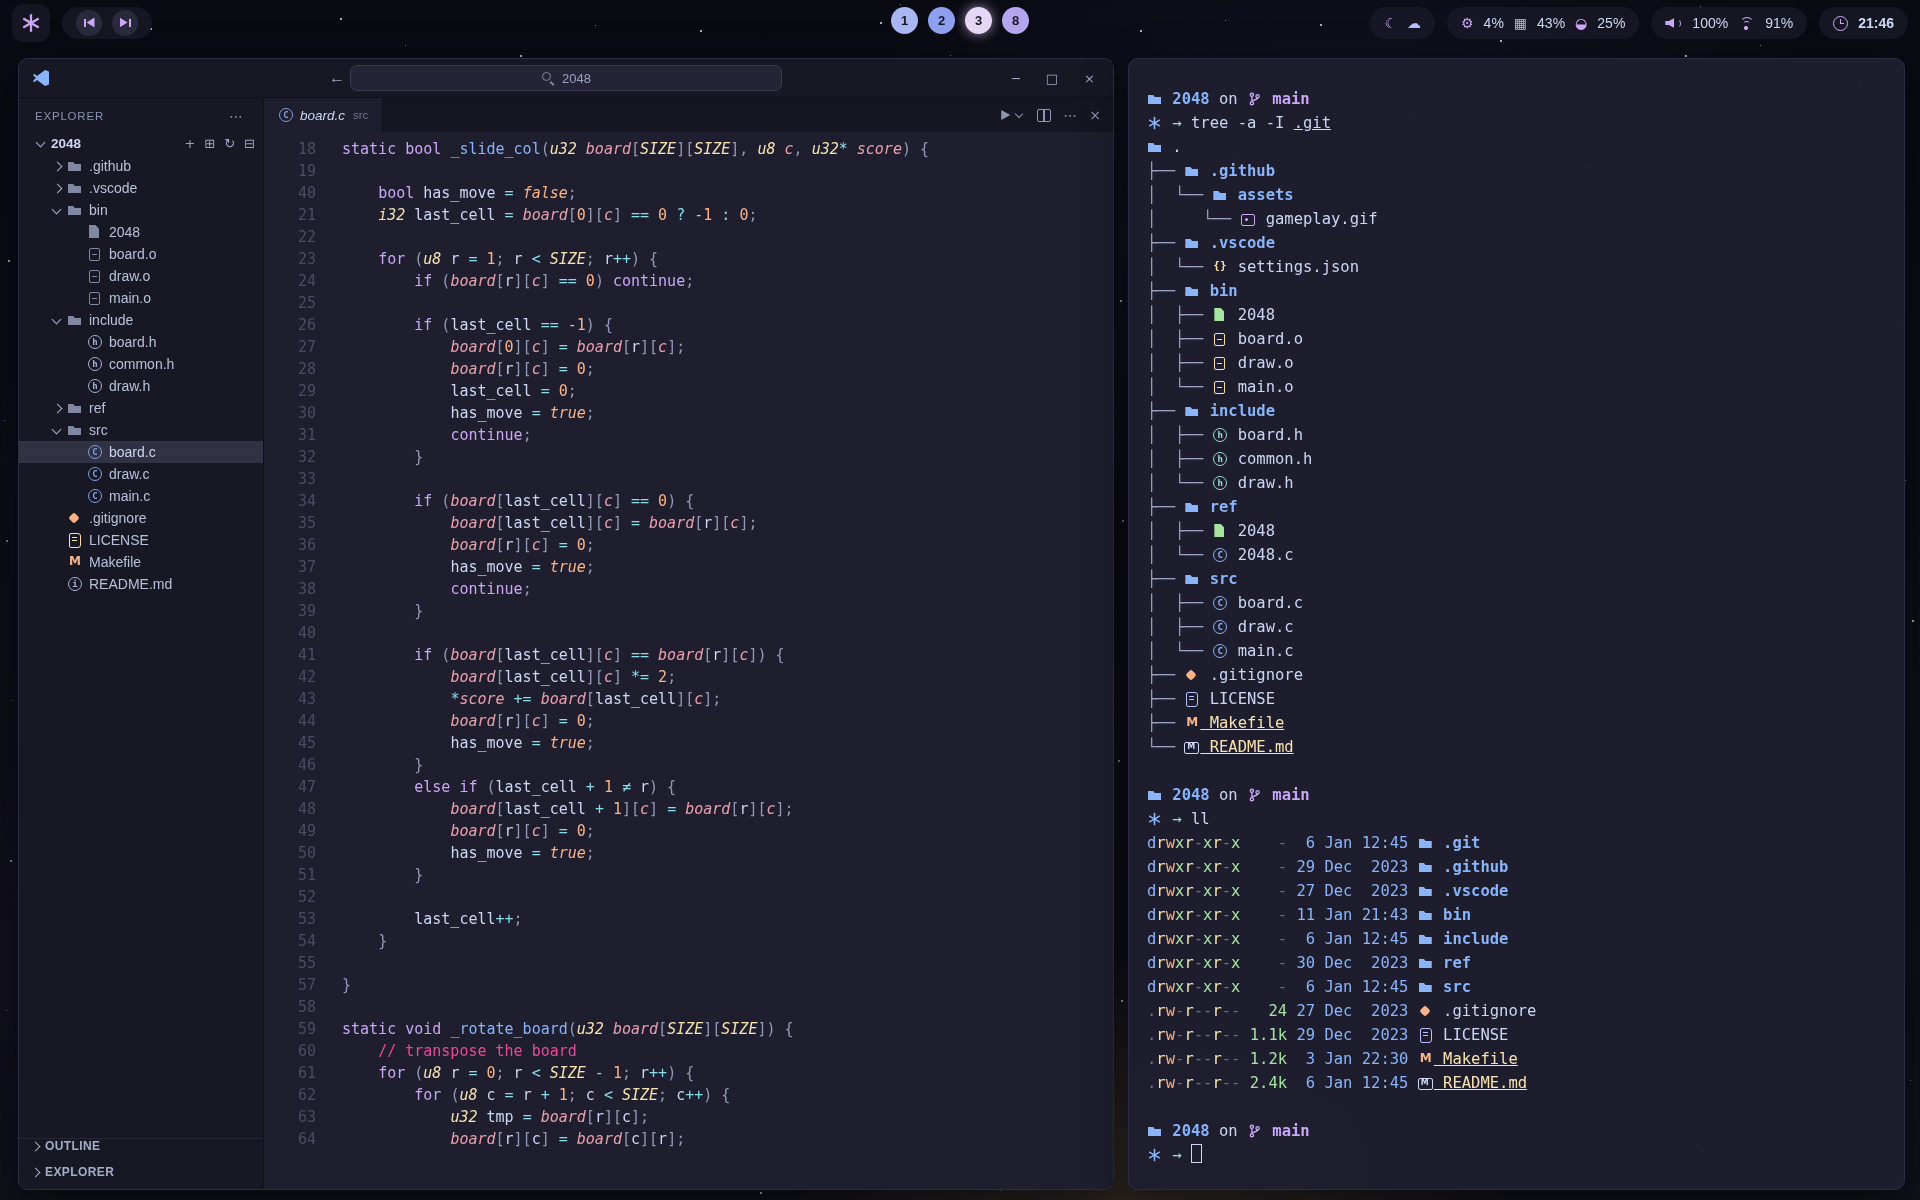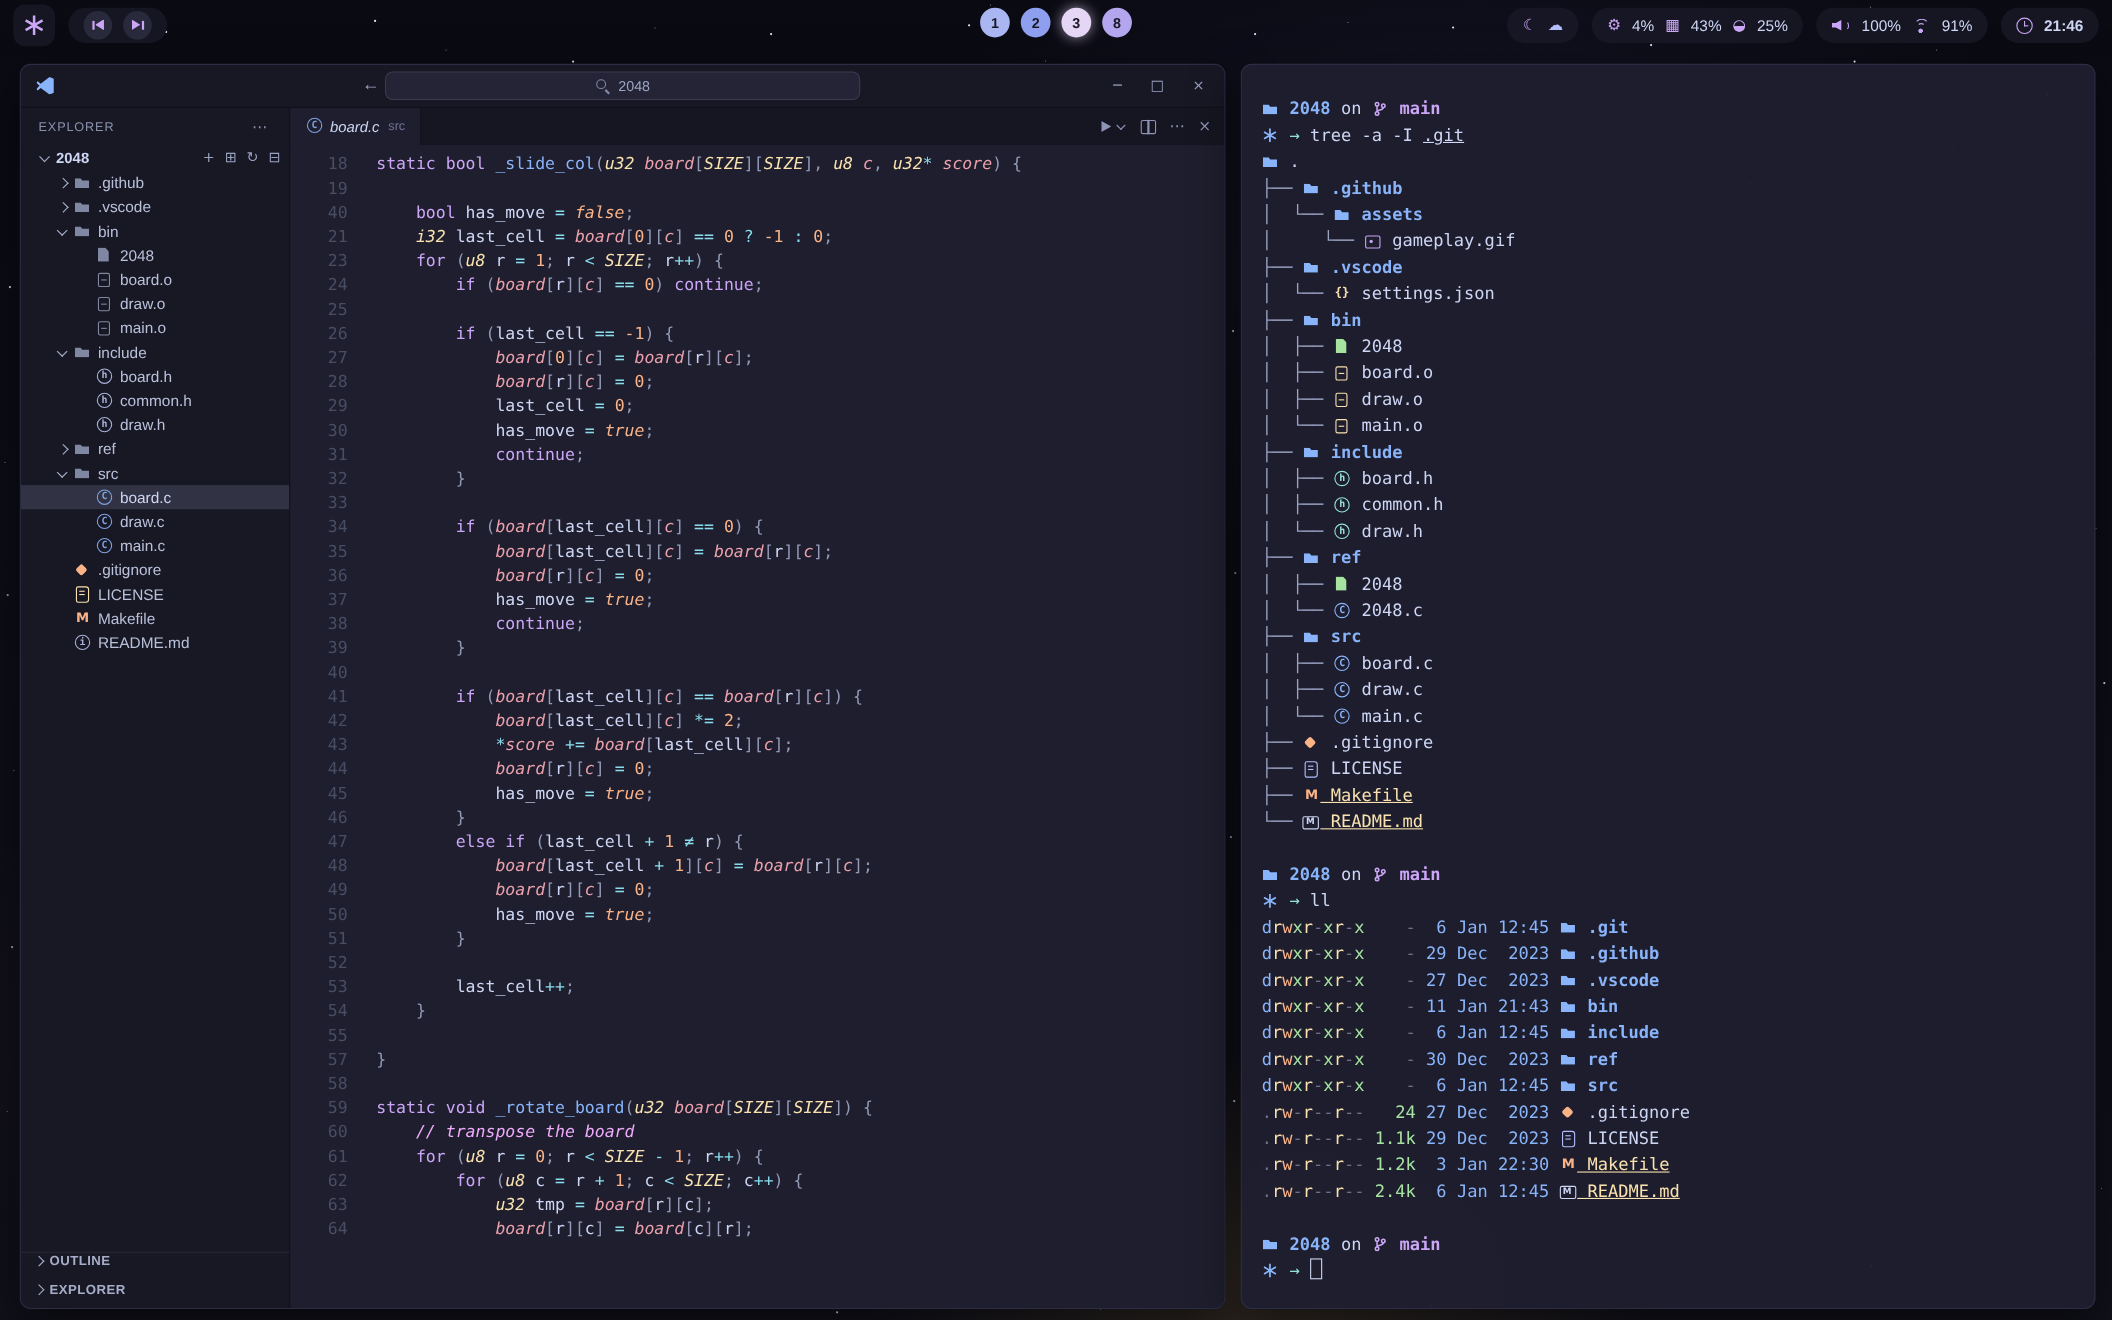--- a/index.html
+++ b/index.html
@@ -16,21 +16,21 @@
 
   
   .fg{color:#cdd6f4}.bl{color:#89b4fa}.mv{color:#cba6f7}.gr{color:#a6e3a1}.te{color:#94e2d5}
   .ye{color:#f9e2af}.pe{color:#fab387}.gy{color:#6c7086}.lv{color:#b4befe}.st{color:#9aa3c2}
   .b{font-weight:700}.u{text-decoration:underline}
   .exgy{color:#8087a2}.exbl{color:#7ea2e0}.exlv{color:#a9b1d6}
 
   
   .kw{color:#cba6f7}.ty{color:#f9e2af;font-style:italic}.fn{color:#89b4fa}
   .pr{color:#eba0ac;font-style:italic}.va{color:#cdd6f4}.nu{color:#fab387}
-  .op{color:#89dceb}.pu{color:#939ab7}.cm{color:#f0abfc;font-style:italic}
+  .op{color:#89dceb}.pu{color:#939ab7}.cm{color:#ec4899;}
   .bo{color:#fab387;font-style:italic}
 
   
   .ti{display:inline-block;width:15px;height:14px;vertical-align:-2px;position:relative}
   .iwrap{display:inline-block}
   .gl{font-family:"DejaVu Sans",sans-serif;font-size:14px;line-height:1}
   .i-folder::before{content:"";position:absolute;left:1px;top:2px;width:13px;height:10px;background:currentColor;clip-path:polygon(0 10%,40% 10%,52% 30%,100% 30%,100% 100%,0 100%)}
   .i-file::before{content:"";position:absolute;left:2px;top:0;width:10px;height:13px;background:currentColor;clip-path:polygon(0 0,65% 0,100% 28%,100% 100%,0 100%)}
   .i-object::before{content:"";position:absolute;left:2px;top:1px;width:9px;height:11px;border:1.4px solid currentColor;border-radius:2px}
   .i-object::after{content:"";position:absolute;left:5px;top:6.5px;width:5px;height:1.4px;background:currentColor}
@@ -349,20 +349,21 @@
             </button>
           <button>⋯</button>
           <button>×</button>
         </div>
       </div>
       <div class="codearea">
           <div class="cl"><span class="ln">18</span><span class="lc"><span class="kw">static </span><span class="kw">bool </span><span class="fn">_slide_col</span><span class="pu">(</span><span class="ty">u32 </span><span class="pr">board</span><span class="pu">[</span><span class="ty">SIZE</span><span class="pu">][</span><span class="ty">SIZE</span><span class="pu">], </span><span class="ty">u8 </span><span class="pr">c</span><span class="pu">, </span><span class="ty">u32</span><span class="op">*</span><span class="va"> </span><span class="pr">score</span><span class="pu">) {</span></span></div>
           <div class="cl"><span class="ln">19</span><span class="lc"></span></div>
           <div class="cl"><span class="ln">40</span><span class="lc"><span class="va">    </span><span class="kw">bool </span><span class="va">has_move </span><span class="op">= </span><span class="bo">false</span><span class="pu">;</span></span></div>
           <div class="cl"><span class="ln">21</span><span class="lc"><span class="va">    </span><span class="ty">i32 </span><span class="va">last_cell </span><span class="op">= </span><span class="pr">board</span><span class="pu">[</span><span class="nu">0</span><span class="pu">][</span><span class="pr">c</span><span class="pu">] </span><span class="op">== </span><span class="nu">0</span><span class="op"> ? </span><span class="nu">-1</span><span class="op"> : </span><span class="nu">0</span><span class="pu">;</span></span></div>
+          <div class="cl"><span class="ln">22</span><span class="lc"></span></div>
           <div class="cl"><span class="ln">23</span><span class="lc"><span class="va">    </span><span class="kw">for </span><span class="pu">(</span><span class="ty">u8 </span><span class="va">r </span><span class="op">= </span><span class="nu">1</span><span class="pu">; </span><span class="va">r </span><span class="op">&lt; </span><span class="ty">SIZE</span><span class="pu">; </span><span class="va">r</span><span class="op">++</span><span class="pu">) {</span></span></div>
           <div class="cl"><span class="ln">24</span><span class="lc"><span class="va">        </span><span class="kw">if </span><span class="pu">(</span><span class="pr">board</span><span class="pu">[</span><span class="va">r</span><span class="pu">][</span><span class="pr">c</span><span class="pu">] </span><span class="op">== </span><span class="nu">0</span><span class="pu">) </span><span class="kw">continue</span><span class="pu">;</span></span></div>
           <div class="cl"><span class="ln">25</span><span class="lc"></span></div>
           <div class="cl"><span class="ln">26</span><span class="lc"><span class="va">        </span><span class="kw">if </span><span class="pu">(</span><span class="va">last_cell </span><span class="op">== </span><span class="nu">-1</span><span class="pu">) {</span></span></div>
           <div class="cl"><span class="ln">27</span><span class="lc"><span class="va">            </span><span class="pr">board</span><span class="pu">[</span><span class="nu">0</span><span class="pu">][</span><span class="pr">c</span><span class="pu">] </span><span class="op">= </span><span class="pr">board</span><span class="pu">[</span><span class="va">r</span><span class="pu">][</span><span class="pr">c</span><span class="pu">];</span></span></div>
           <div class="cl"><span class="ln">28</span><span class="lc"><span class="va">            </span><span class="pr">board</span><span class="pu">[</span><span class="va">r</span><span class="pu">][</span><span class="pr">c</span><span class="pu">] </span><span class="op">= </span><span class="nu">0</span><span class="pu">;</span></span></div>
           <div class="cl"><span class="ln">29</span><span class="lc"><span class="va">            </span><span class="va">last_cell </span><span class="op">= </span><span class="nu">0</span><span class="pu">;</span></span></div>
           <div class="cl"><span class="ln">30</span><span class="lc"><span class="va">            </span><span class="va">has_move </span><span class="op">= </span><span class="bo">true</span><span class="pu">;</span></span></div>
           <div class="cl"><span class="ln">31</span><span class="lc"><span class="va">            </span><span class="kw">continue</span><span class="pu">;</span></span></div>
           <div class="cl"><span class="ln">32</span><span class="lc"><span class="va">        </span><span class="pu">}</span></span></div>

